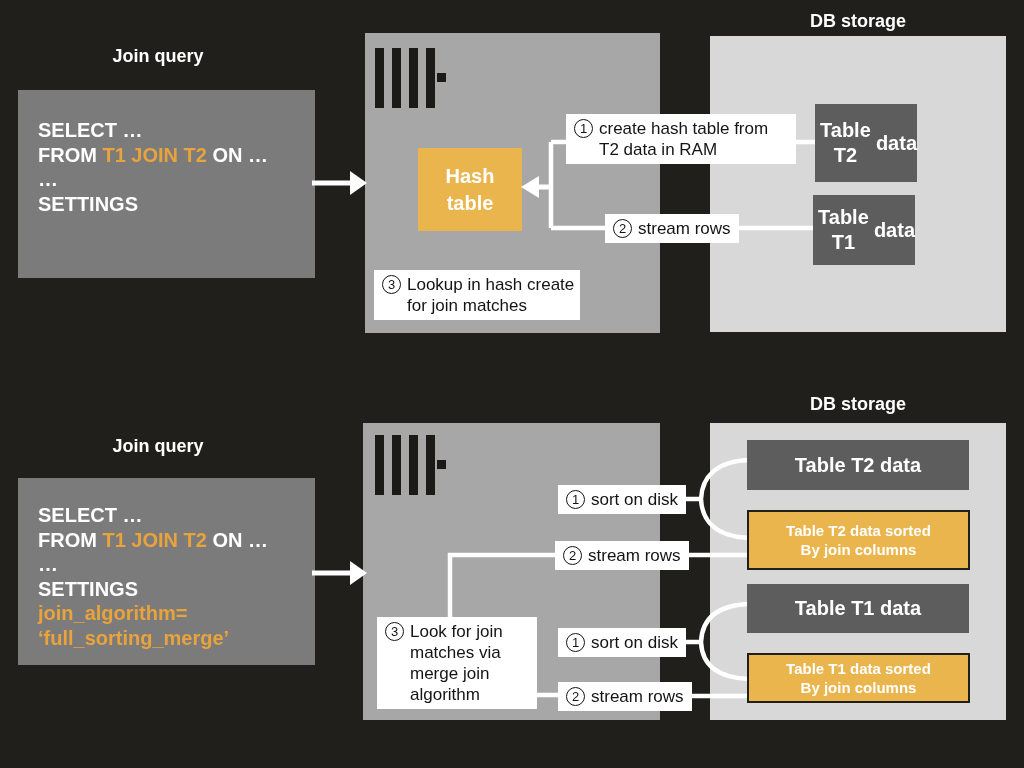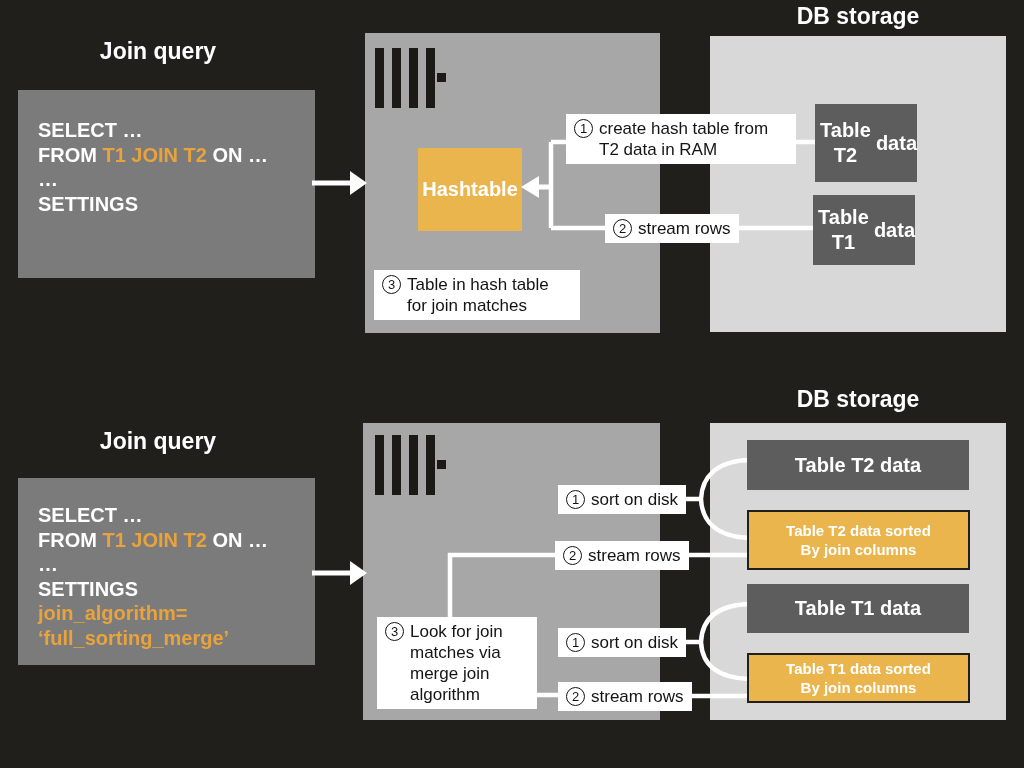--- a/index.html
+++ b/index.html
@@ -4,32 +4,32 @@
 <style>
   :root{
     --background:#201f1b; --query-box:#7b7b7b; --server-box:#a7a7a7;
     --db-box:#d8d8d8; --table-dark:#5d5d5d; --accent-box:#eab54d;
     --accent-text:#e8a33d; --text-white:#ffffff; --text-black:#141414;
   }
   *{margin:0;padding:0;box-sizing:border-box;}
   html,body{width:1024px;height:768px;overflow:hidden;}
   body{background:var(--background);font-family:"Liberation Sans",sans-serif;position:relative;}
   .stage{position:absolute;left:0;top:0;width:1024px;height:768px;}
-  .title{position:absolute;color:var(--text-white);font-size:23px;font-weight:700;text-align:center;}
+  .title{position:absolute;color:var(--text-white);font-size:18px;font-weight:700;text-align:center;margin-top:8px;}
   .qbox{position:absolute;background:var(--query-box);color:var(--text-white);
         font-size:20px;font-weight:700;line-height:24.5px;padding:28px 12px 0 20px;}
   .qline .orange{color:var(--accent-text);}
   .orange-line{color:var(--accent-text);}
   .server{position:absolute;background:var(--server-box);}
   .dbbox{position:absolute;background:var(--db-box);}
   .logo{position:absolute;width:72px;height:60px;}
   .logo .bar{position:absolute;top:0;width:9px;height:60px;background:#1b1a17;}
   .logo .dot{position:absolute;left:62px;top:25px;width:9px;height:9px;background:#1b1a17;}
   .hashbox{position:absolute;background:var(--accent-box);color:var(--text-white);
-           font-size:20px;font-weight:700;line-height:27px;display:flex;flex-direction:row;
+           font-size:20px;font-weight:700;line-height:27px;display:flex;flex-direction:column;
            align-items:center;justify-content:center;text-align:center;}
   .tdark{position:absolute;background:var(--table-dark);color:var(--text-white);
          font-size:20px;font-weight:700;line-height:25px;display:flex;flex-direction:row;
          align-items:center;justify-content:center;text-align:center;}
   .tsorted{position:absolute;background:var(--accent-box);border:2px solid var(--background);
            color:var(--text-white);font-size:15px;font-weight:700;line-height:19px;
            display:flex;flex-direction:column;align-items:center;justify-content:center;text-align:center;}
   .step{position:absolute;background:var(--text-white);color:var(--text-black);
         font-size:17px;line-height:21px;padding:4px 8px;display:flex;align-items:flex-start;gap:6px;z-index:3;}
   .stepnum{flex:0 0 auto;width:19px;height:19px;margin-top:1px;border:1.8px solid var(--text-black);
@@ -143,21 +143,21 @@
   </div>
   <div class="step" style="left:605px;top:214px;">
     <span class="stepnum">2</span>
     <div class="steptext">
         <div>stream rows</div>
       </div>
   </div>
   <div class="step" style="left:374px;top:270px;width:206px;">
     <span class="stepnum">3</span>
     <div class="steptext">
-      <div>Table in hash table</div>
+      <div>Lookup in hash create</div>
       <div>for join matches</div>
     </div>
   </div>
 
   <div class="tdark z3" style="left:747px;top:440px;width:222px;height:50px;">
     <div>Table T2 data</div>
   </div>
   <div class="tsorted z3" style="left:747px;top:510px;width:223px;height:60px;">
     <div>Table T2 data sorted</div>
     <div>By join columns</div>

